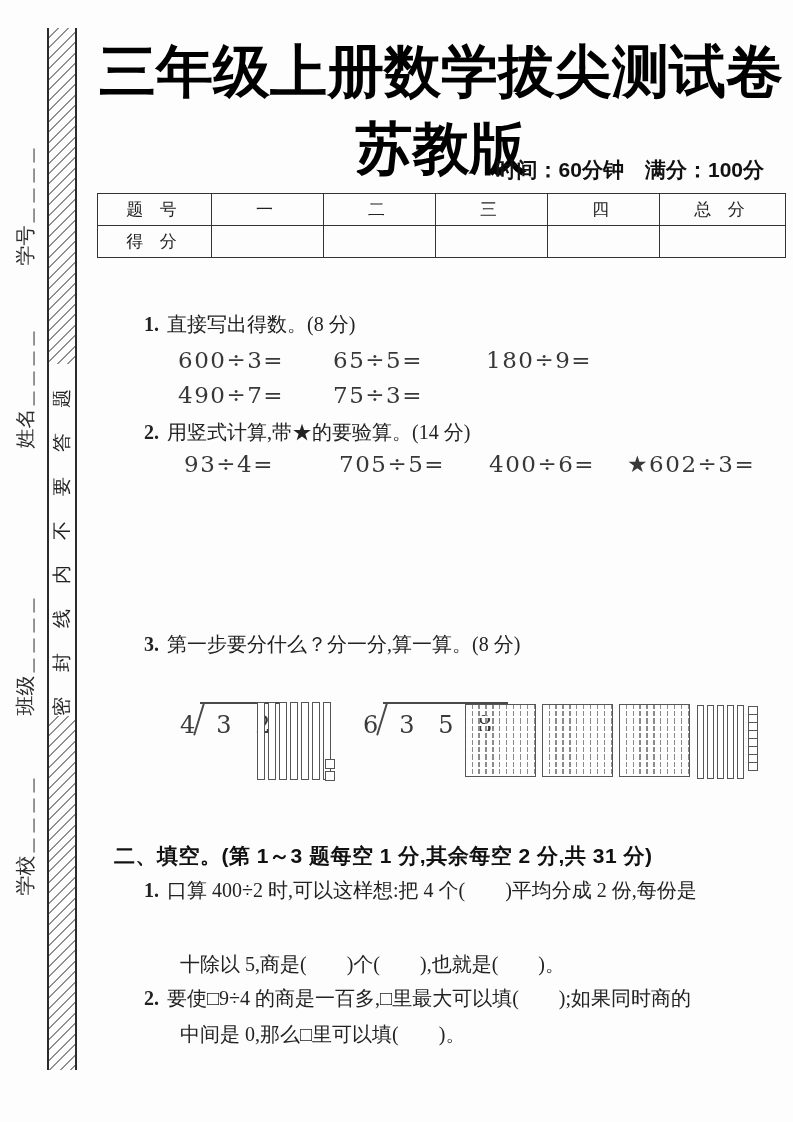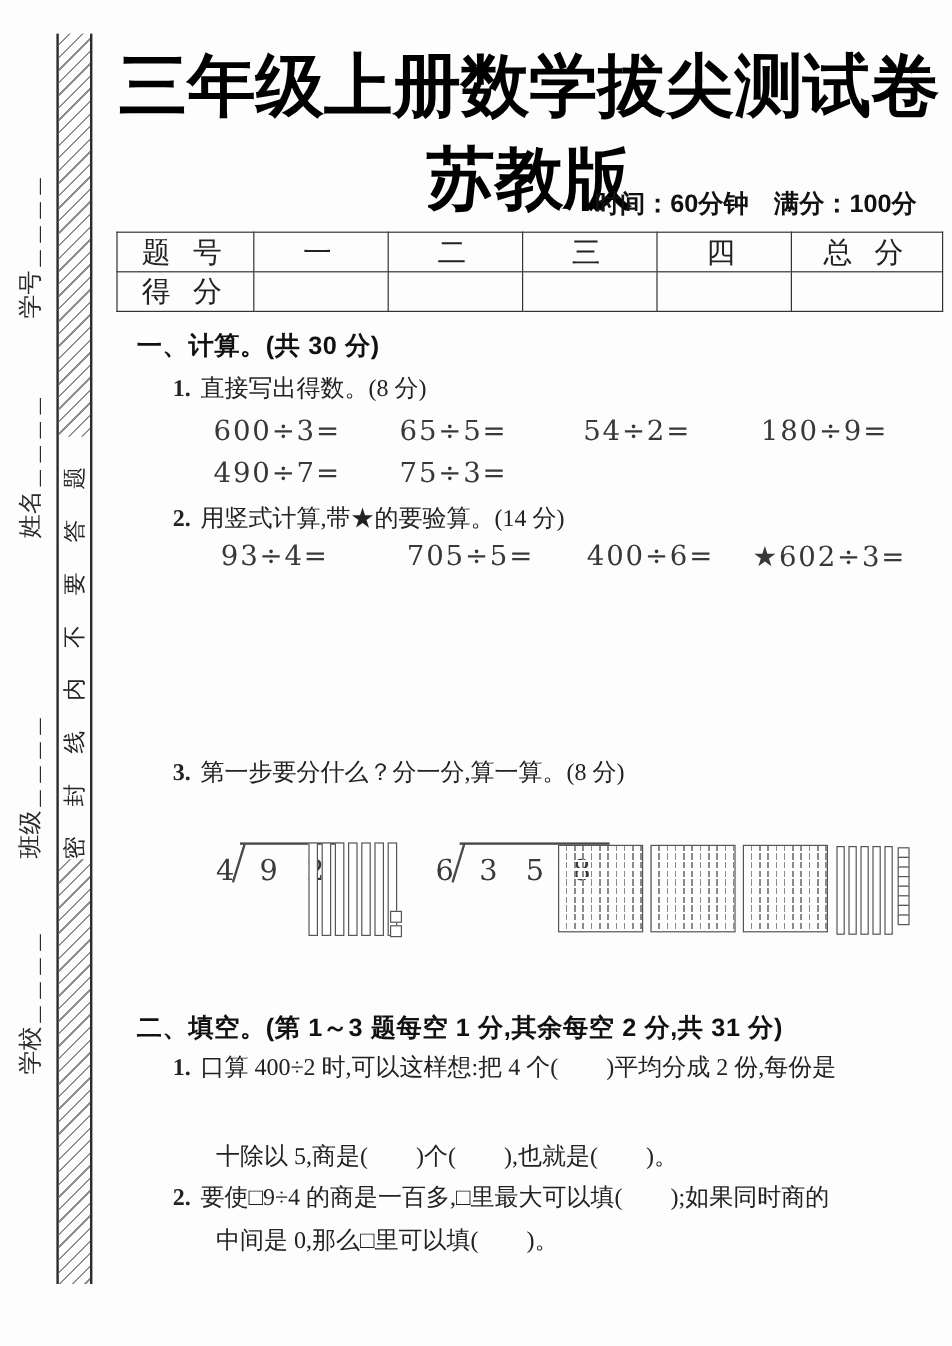--- a/index.html
+++ b/index.html
@@ -30,21 +30,21 @@
   }
   
   .content{position:absolute;left:92px;top:0;width:698px;height:1122px;}
   .title{position:absolute;top:34px;left:0;width:100%;text-align:center;
     font-size:57px;font-weight:900;color:#000;margin:0;}
   .subtitle{position:absolute;top:97px;left:0;width:100%;text-align:center;
     font-size:35px;font-weight:900;color:#000;margin:0;}
   .info-line{position:absolute;top:156px;right:26px;font-size:21px;font-weight:700;color:#111;}
   .score-table{position:absolute;top:193px;left:5px;border-collapse:collapse;}
   .score-table td{border:1.6px solid #333;height:31px;text-align:center;
-    font-size:24px;letter-spacing:6px;color:#222;padding:0;}
+    font-size:17px;letter-spacing:6px;color:#222;padding:0;}
   .sec-heading{position:absolute;font-size:21px;font-weight:700;color:#111;letter-spacing:0.5px;}
   .q-line{position:absolute;font-size:20px;line-height:26px;
     font-family:"Liberation Serif",serif;color:#222;white-space:nowrap;}
   .qnum{font-weight:700;margin-right:8px;}
   .eq-row{position:absolute;left:0;width:100%;display:grid;
     font-size:23px;font-family:"DejaVu Serif",serif;color:#383838;letter-spacing:1.5px;}
   .eq-row-1,.eq-row-2{padding-left:86px;grid-template-columns:155px 153px 148px 1fr;}
   .eq-row-3{padding-left:92px;grid-template-columns:155px 150px 138px 1fr;}
   
   .diagram{position:absolute;top:690px;left:0;width:100%;height:100px;}
@@ -109,29 +109,27 @@
       <td>得 分</td>
       <td></td>
       <td></td>
       <td></td>
       <td></td>
       <td></td>
     </tr>
   </tbody>
     </table>
 
-  <div class="sec-heading" style="top:274px;left:22px;">一、计算。(共 30 分)</div>
 
   <div class="q-line" style="top:311px;left:52px;">
     <b class="qnum">1.</b><span>直接写出得数。(8 分)</span>
   </div>
   <div class="eq-row eq-row-1" style="top:347px;">
     <span>600÷3=</span>
     <span>65÷5=</span>
-    <span>54÷2=</span>
     <span>180÷9=</span>
   </div>
   <div class="eq-row eq-row-2" style="top:382px;">
     <span>490÷7=</span>
     <span>75÷3=</span>
   </div>
 
   <div class="q-line" style="top:419px;left:52px;">
     <b class="qnum">2.</b><span>用竖式计算,带★的要验算。(14 分)</span>
   </div>
@@ -142,21 +140,21 @@
     <span>★602÷3=</span>
   </div>
 
   <div class="q-line" style="top:631px;left:52px;">
     <b class="qnum">3.</b><span>第一步要分什么？分一分,算一算。(8 分)</span>
   </div>
 
   <div class="diagram">
     <div class="divprob" style="left:88px;top:12px;">
       <span class="dvr">4</span>
-      <span class="dvd">9 2</span>
+      <span class="dvd">3 2</span>
     </div>
     <div class="tens-row" style="left:165px;top:12px;">
         <div class="tens-bar"></div>
         <div class="tens-bar"></div>
         <div class="tens-bar"></div>
         <div class="tens-bar"></div>
         <div class="tens-bar"></div>
         <div class="tens-bar"></div>
         <div class="tens-bar"></div>
       </div>

